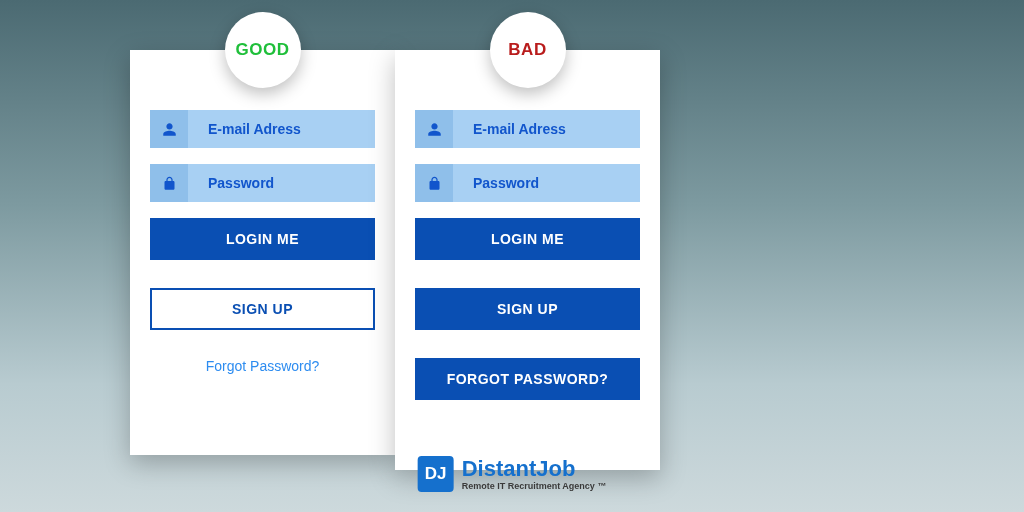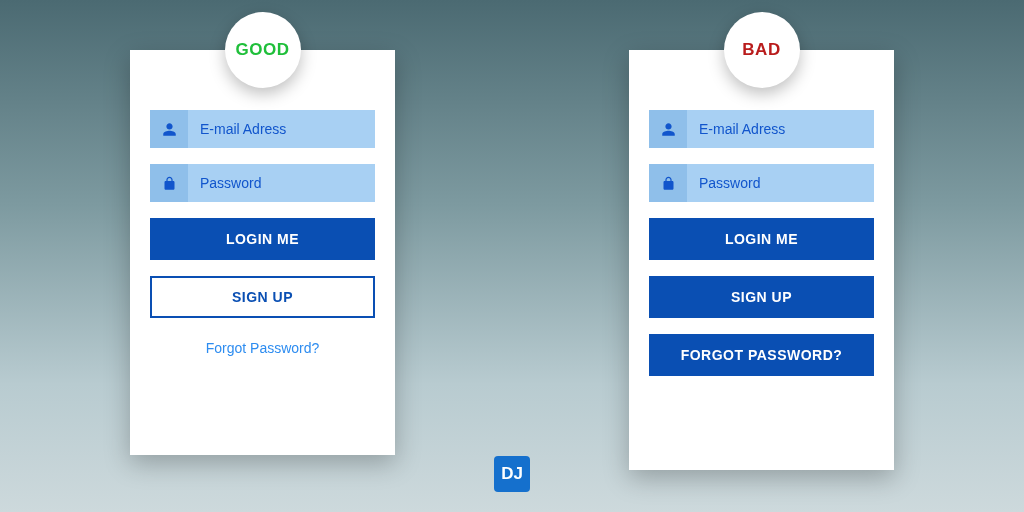--- a/index.html
+++ b/index.html
@@ -12,21 +12,21 @@
       height: 512px;
       background: linear-gradient(180deg, #4b6a72 0%, #7d9aa0 40%, #b8cbd0 75%, #cdd9dc 100%);
       font-family: -apple-system, BlinkMacSystemFont, 'Segoe UI', Arial, sans-serif;
       position: relative;
       overflow: hidden;
     }
     .container {
       display: flex;
       width: 100%;
       height: 100%;
-      justify-content: space-between;
+      justify-content: flex-start;
       padding: 50px 130px 30px 130px;
     }
     .card {
       width: 265px;
       background: #ffffff;
       box-shadow: 0 8px 24px rgba(0,0,0,0.25);
       padding: 60px 20px 20px 20px;
       position: relative;
     }
     .card-left {
@@ -76,35 +76,35 @@
       justify-content: center;
       color: #1155cc;
       flex-shrink: 0;
     }
     .field-icon svg {
       width: 15px;
       height: 15px;
       fill: #1155cc;
     }
     .field-label {
-      padding-left: 12px;
+      padding-left: 20px;
       color: #1155cc;
       font-size: 14px;
-      font-weight: 400;
+      font-weight: 700;
     }
     .btn {
       height: 42px;
       display: flex;
       align-items: center;
       justify-content: center;
       font-size: 14px;
       font-weight: 700;
       letter-spacing: 0.5px;
       text-transform: uppercase;
-      margin-bottom: 16px;
+      margin-bottom: 28px;
       cursor: pointer;
     }
     .btn-solid {
       background: #0a4fb3;
       color: #ffffff;
       border: none;
     }
     .btn-solid:last-child {
       margin-bottom: 0;
     }
@@ -221,13 +221,17 @@
 
     <div class="btn btn-solid">SIGN UP</div>
 
     <div class="btn btn-solid" style="margin-bottom:0;">FORGOT PASSWORD?</div>
   </div>
 
 </div>
 
 <div class="brand">
   <div class="brand-logo">DJ</div>
+  <div class="brand-text">
+    <div class="brand-name">DistantJob</div>
+    <div class="brand-tag">Remote IT Recruitment Agency ™</div>
+  </div>
 </div>
 
 </body></html>

